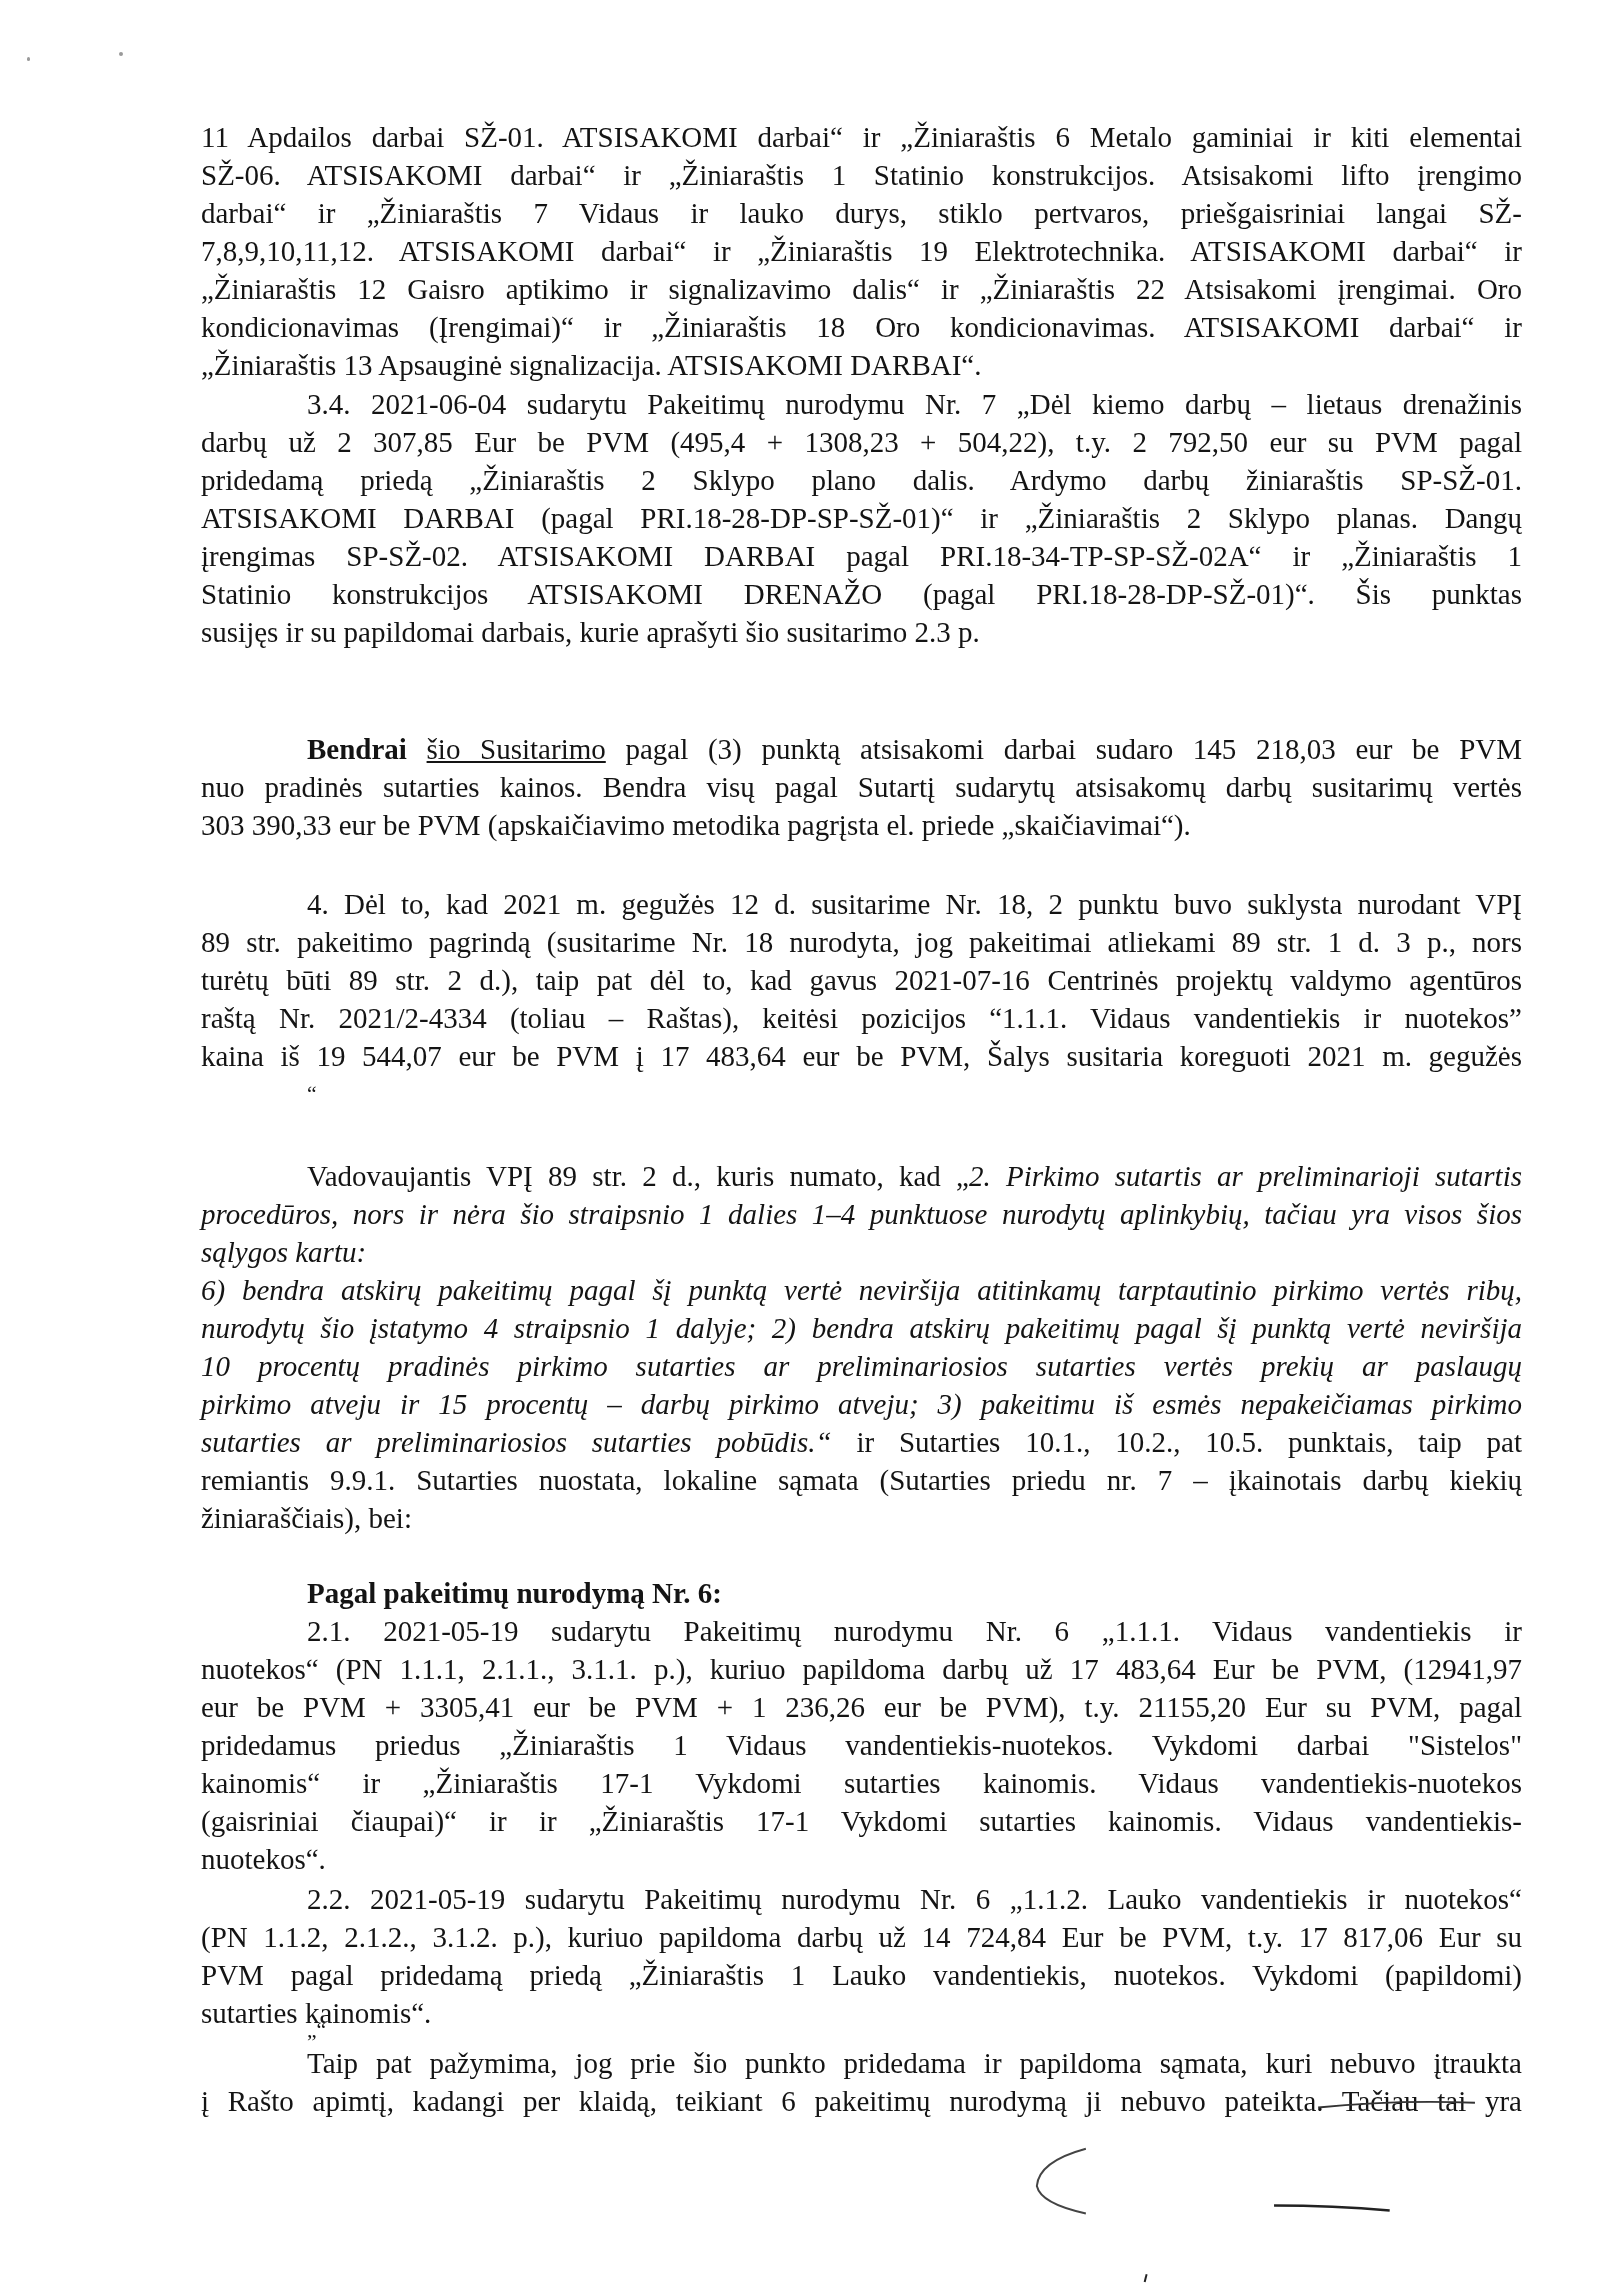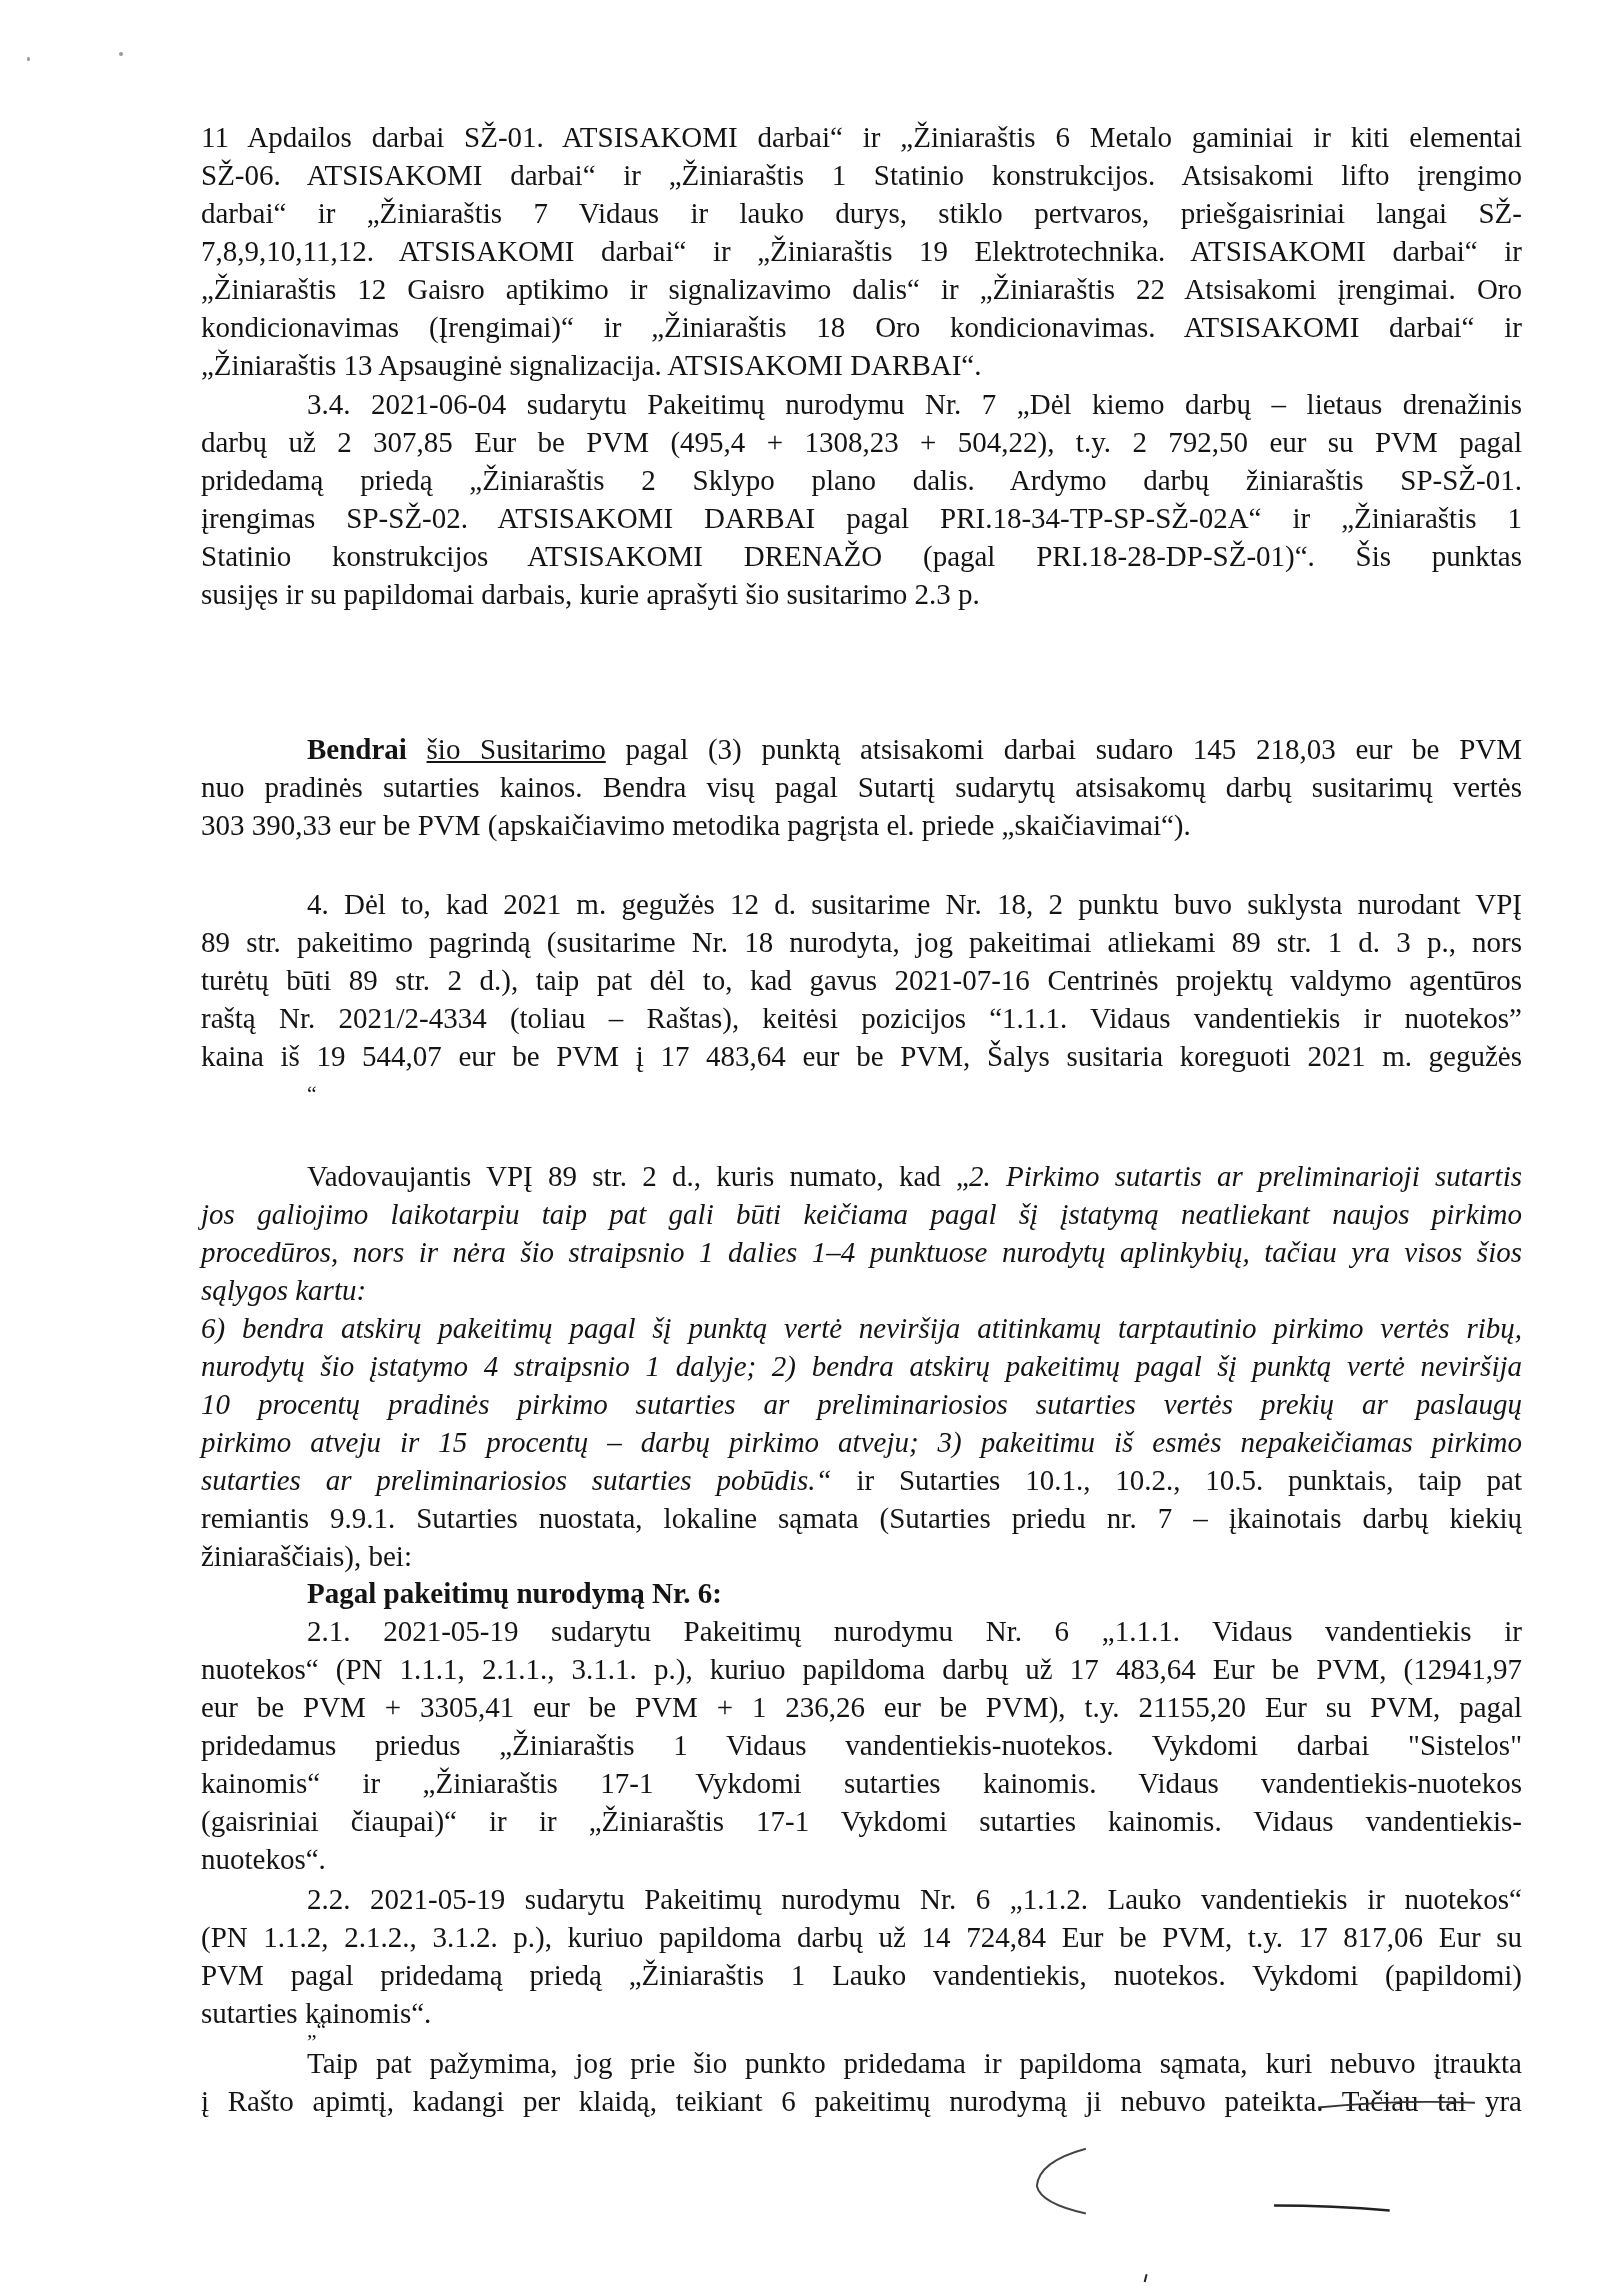--- a/index.html
+++ b/index.html
@@ -34,20 +34,21 @@
     <span class="line j">7,8,9,10,11,12. ATSISAKOMI darbai“ ir „Žiniaraštis 19 Elektrotechnika. ATSISAKOMI darbai“ ir</span>
     <span class="line j">„Žiniaraštis 12 Gaisro aptikimo ir signalizavimo dalis“ ir „Žiniaraštis 22 Atsisakomi įrengimai. Oro</span>
     <span class="line j">kondicionavimas (Įrengimai)“ ir „Žiniaraštis 18 Oro kondicionavimas. ATSISAKOMI darbai“ ir</span>
     <span class="line">„Žiniaraštis 13 Apsauginė signalizacija. ATSISAKOMI DARBAI“.</span>
   </div>
 
   <div class="text-block" style="top:385px;">
     <span class="line j indent">3.4. 2021-06-04 sudarytu Pakeitimų nurodymu Nr. 7 „Dėl kiemo darbų – lietaus drenažinis</span>
     <span class="line j">darbų už 2 307,85 Eur be PVM (495,4 + 1308,23 + 504,22), t.y. 2 792,50 eur su PVM pagal</span>
     <span class="line j">pridedamą priedą „Žiniaraštis 2 Sklypo plano dalis. Ardymo darbų žiniaraštis SP-SŽ-01.</span>
+    <span class="line j">ATSISAKOMI DARBAI (pagal PRI.18-28-DP-SP-SŽ-01)“ ir „Žiniaraštis 2 Sklypo planas. Dangų</span>
     <span class="line j">įrengimas SP-SŽ-02. ATSISAKOMI DARBAI pagal PRI.18-34-TP-SP-SŽ-02A“ ir „Žiniaraštis 1</span>
     <span class="line j">Statinio konstrukcijos ATSISAKOMI DRENAŽO (pagal PRI.18-28-DP-SŽ-01)“. Šis punktas</span>
     <span class="line">susijęs ir su papildomai darbais, kurie aprašyti šio susitarimo 2.3 p.</span>
   </div>
 
   <div class="text-block" style="top:730px;">
     <span class="line j indent"><span class="b">Bendrai</span> <span class="u">šio Susitarimo</span> <span>pagal (3) punktą atsisakomi darbai sudaro 145 218,03 eur be PVM</span></span>
     <span class="line j">nuo pradinės sutarties kainos. Bendra visų pagal Sutartį sudarytų atsisakomų darbų susitarimų vertės</span>
     <span class="line">303 390,33 eur be PVM (apskaičiavimo metodika pagrįsta el. priede „skaičiavimai“).</span>
   </div>
@@ -56,21 +57,20 @@
     <span class="line j indent">4. Dėl to, kad 2021 m. gegužės 12 d. susitarime Nr. 18, 2 punktu buvo suklysta nurodant VPĮ</span>
     <span class="line j">89 str. pakeitimo pagrindą (susitarime Nr. 18 nurodyta, jog pakeitimai atliekami 89 str. 1 d. 3 p., nors</span>
     <span class="line j">turėtų būti 89 str. 2 d.), taip pat dėl to, kad gavus 2021-07-16 Centrinės projektų valdymo agentūros</span>
     <span class="line j">raštą Nr. 2021/2-4334 (toliau – Raštas), keitėsi pozicijos “1.1.1. Vidaus vandentiekis ir nuotekos”</span>
     <span class="line j">kaina iš 19 544,07 eur be PVM į 17 483,64 eur be PVM, Šalys susitaria koreguoti 2021 m. gegužės</span>
     <span class="line indent" style="font-size:21.6px;">“</span>
   </div>
 
   <div class="text-block" style="top:1157px;">
     <span class="line j indent"><span>Vadovaujantis VPĮ 89 str. 2 d., kuris numato, kad „</span><span class="it">2. Pirkimo sutartis ar preliminarioji sutartis</span></span>
-    <span class="line j it">jos galiojimo laikotarpiu taip pat gali būti keičiama pagal šį įstatymą neatliekant naujos pirkimo</span>
     <span class="line j it">procedūros, nors ir nėra šio straipsnio 1 dalies 1–4 punktuose nurodytų aplinkybių, tačiau yra visos šios</span>
     <span class="line it">sąlygos kartu:</span>
     <span class="line j it"> 6) bendra atskirų pakeitimų pagal šį punktą vertė neviršija atitinkamų tarptautinio pirkimo vertės ribų,</span>
     <span class="line j it">nurodytų šio įstatymo 4 straipsnio 1 dalyje; 2) bendra atskirų pakeitimų pagal šį punktą vertė neviršija</span>
     <span class="line j it">10 procentų pradinės pirkimo sutarties ar preliminariosios sutarties vertės prekių ar paslaugų</span>
     <span class="line j it">pirkimo atveju ir 15 procentų – darbų pirkimo atveju; 3) pakeitimu iš esmės nepakeičiamas pirkimo</span>
     <span class="line j"><span class="it">sutarties ar preliminariosios sutarties pobūdis.“</span><span> ir  Sutarties 10.1., 10.2., 10.5. punktais, taip pat</span></span>
     <span class="line j">remiantis 9.9.1. Sutarties nuostata, lokaline sąmata (Sutarties priedu nr. 7 – įkainotais darbų kiekių</span>
     <span class="line">žiniaraščiais), bei:</span>
   </div>

